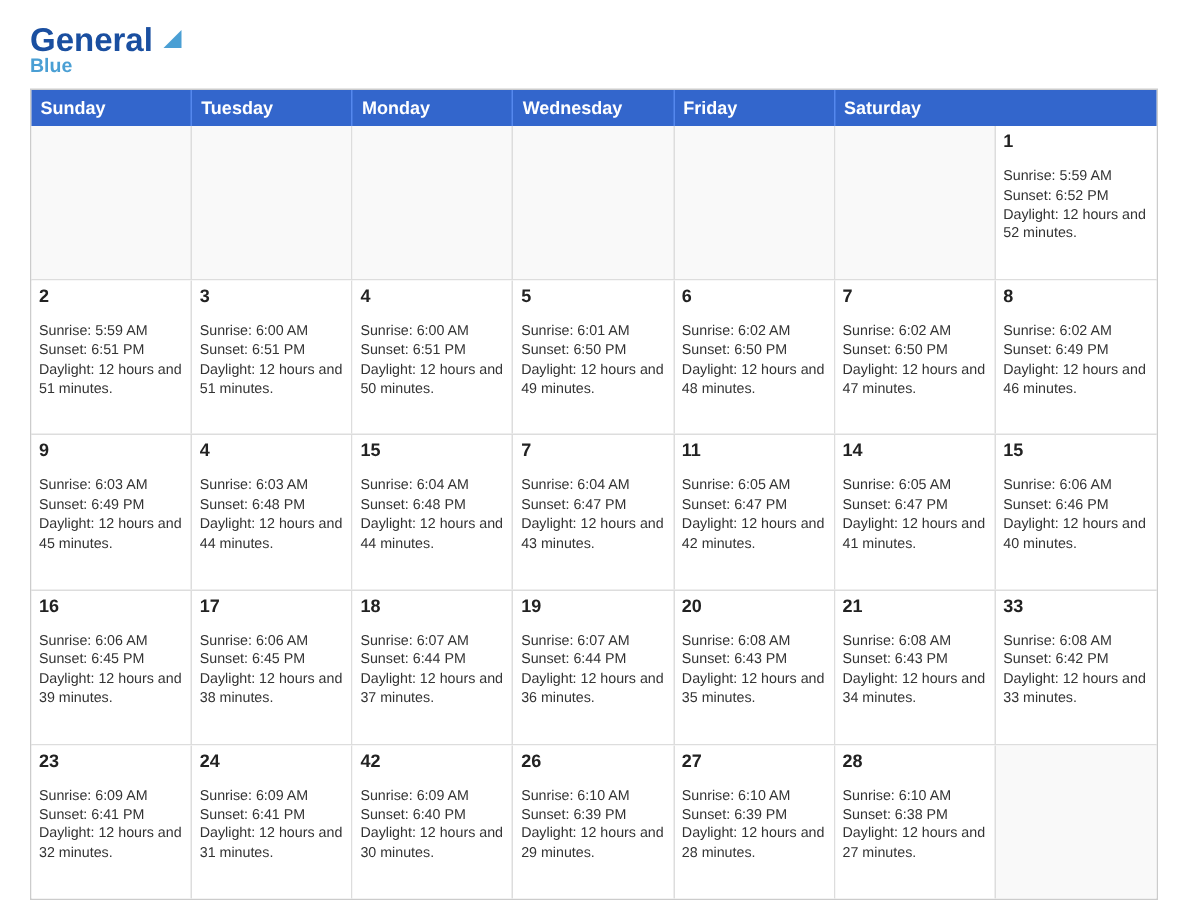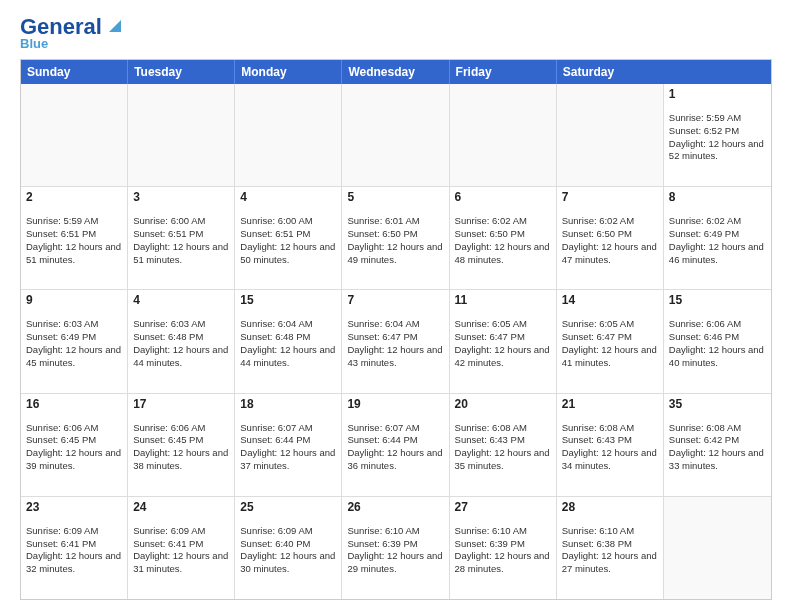--- a/index.html
+++ b/index.html
@@ -228,35 +228,35 @@
           </div>
           <div class="cal-cell">
             <div class="day-num">20</div>
             <div class="day-info">Sunrise: 6:08 AM<br>Sunset: 6:43 PM<br>Daylight: 12 hours and 35 minutes.</div>
           </div>
           <div class="cal-cell">
             <div class="day-num">21</div>
             <div class="day-info">Sunrise: 6:08 AM<br>Sunset: 6:43 PM<br>Daylight: 12 hours and 34 minutes.</div>
           </div>
           <div class="cal-cell">
-            <div class="day-num">35</div>
+            <div class="day-num">33</div>
             <div class="day-info">Sunrise: 6:08 AM<br>Sunset: 6:42 PM<br>Daylight: 12 hours and 33 minutes.</div>
           </div>
         </div>
         <div class="cal-row">
           <div class="cal-cell">
             <div class="day-num">23</div>
             <div class="day-info">Sunrise: 6:09 AM<br>Sunset: 6:41 PM<br>Daylight: 12 hours and 32 minutes.</div>
           </div>
           <div class="cal-cell">
             <div class="day-num">24</div>
             <div class="day-info">Sunrise: 6:09 AM<br>Sunset: 6:41 PM<br>Daylight: 12 hours and 31 minutes.</div>
           </div>
           <div class="cal-cell">
-            <div class="day-num">25</div>
+            <div class="day-num">42</div>
             <div class="day-info">Sunrise: 6:09 AM<br>Sunset: 6:40 PM<br>Daylight: 12 hours and 30 minutes.</div>
           </div>
           <div class="cal-cell">
             <div class="day-num">26</div>
             <div class="day-info">Sunrise: 6:10 AM<br>Sunset: 6:39 PM<br>Daylight: 12 hours and 29 minutes.</div>
           </div>
           <div class="cal-cell">
             <div class="day-num">27</div>
             <div class="day-info">Sunrise: 6:10 AM<br>Sunset: 6:39 PM<br>Daylight: 12 hours and 28 minutes.</div>
           </div>

